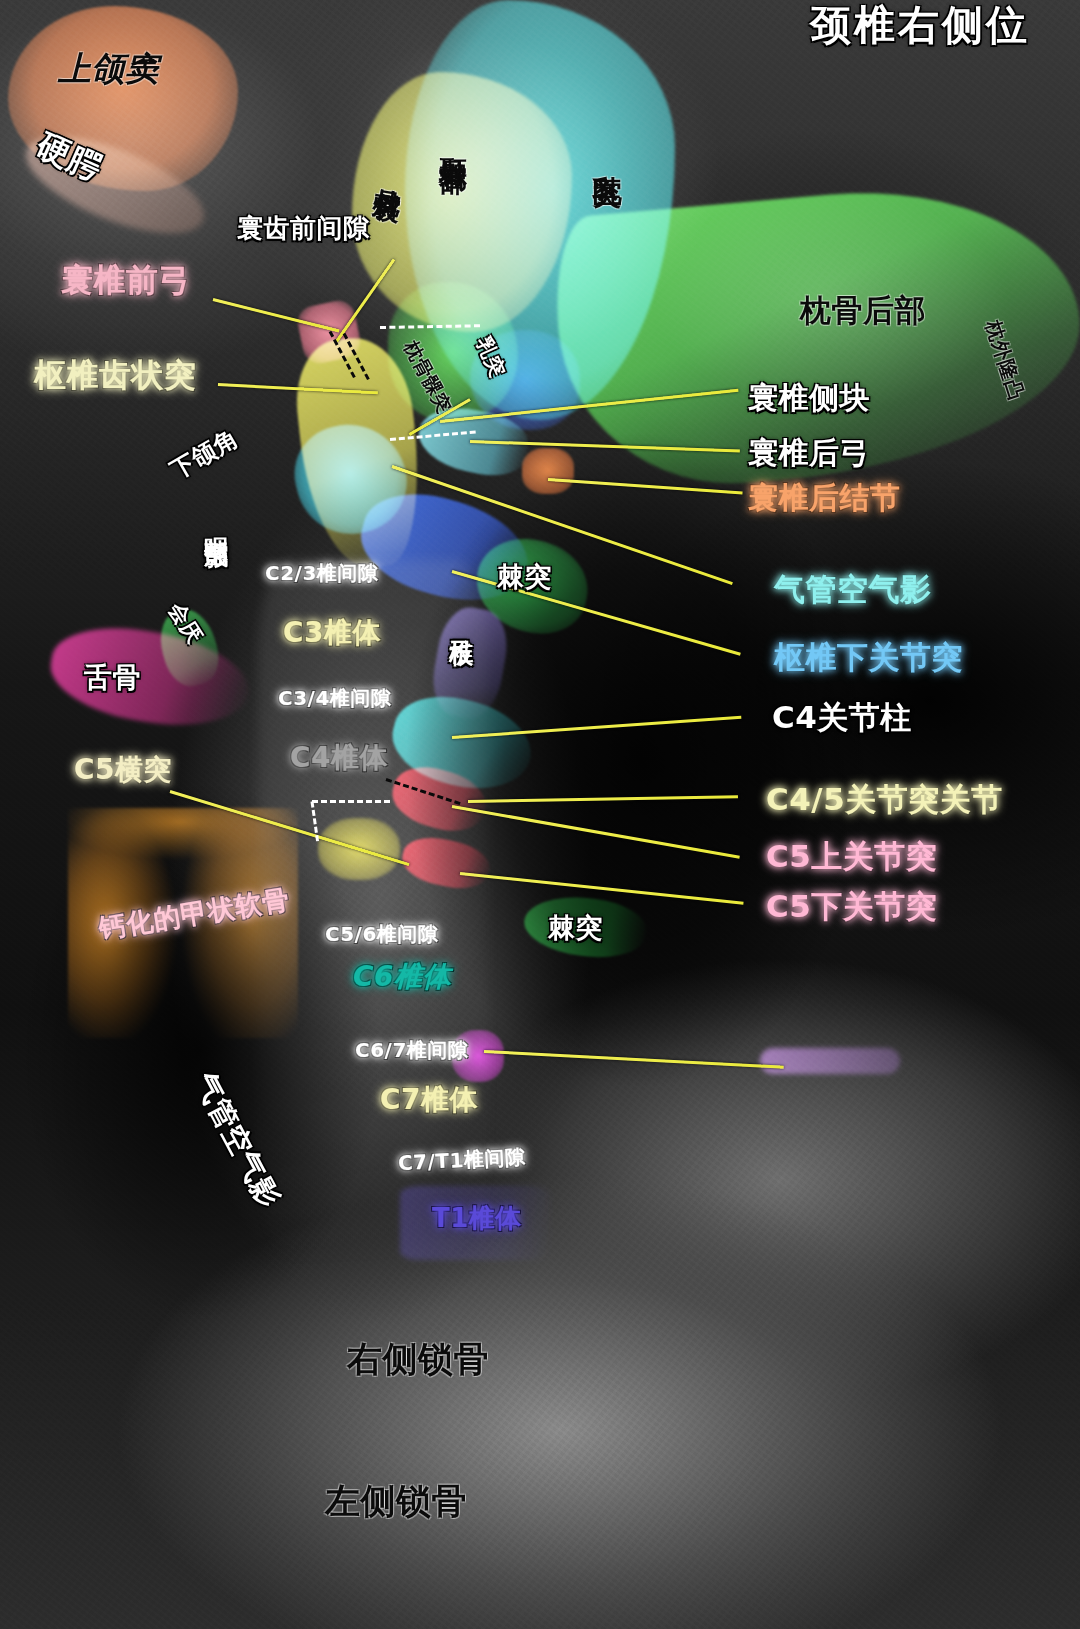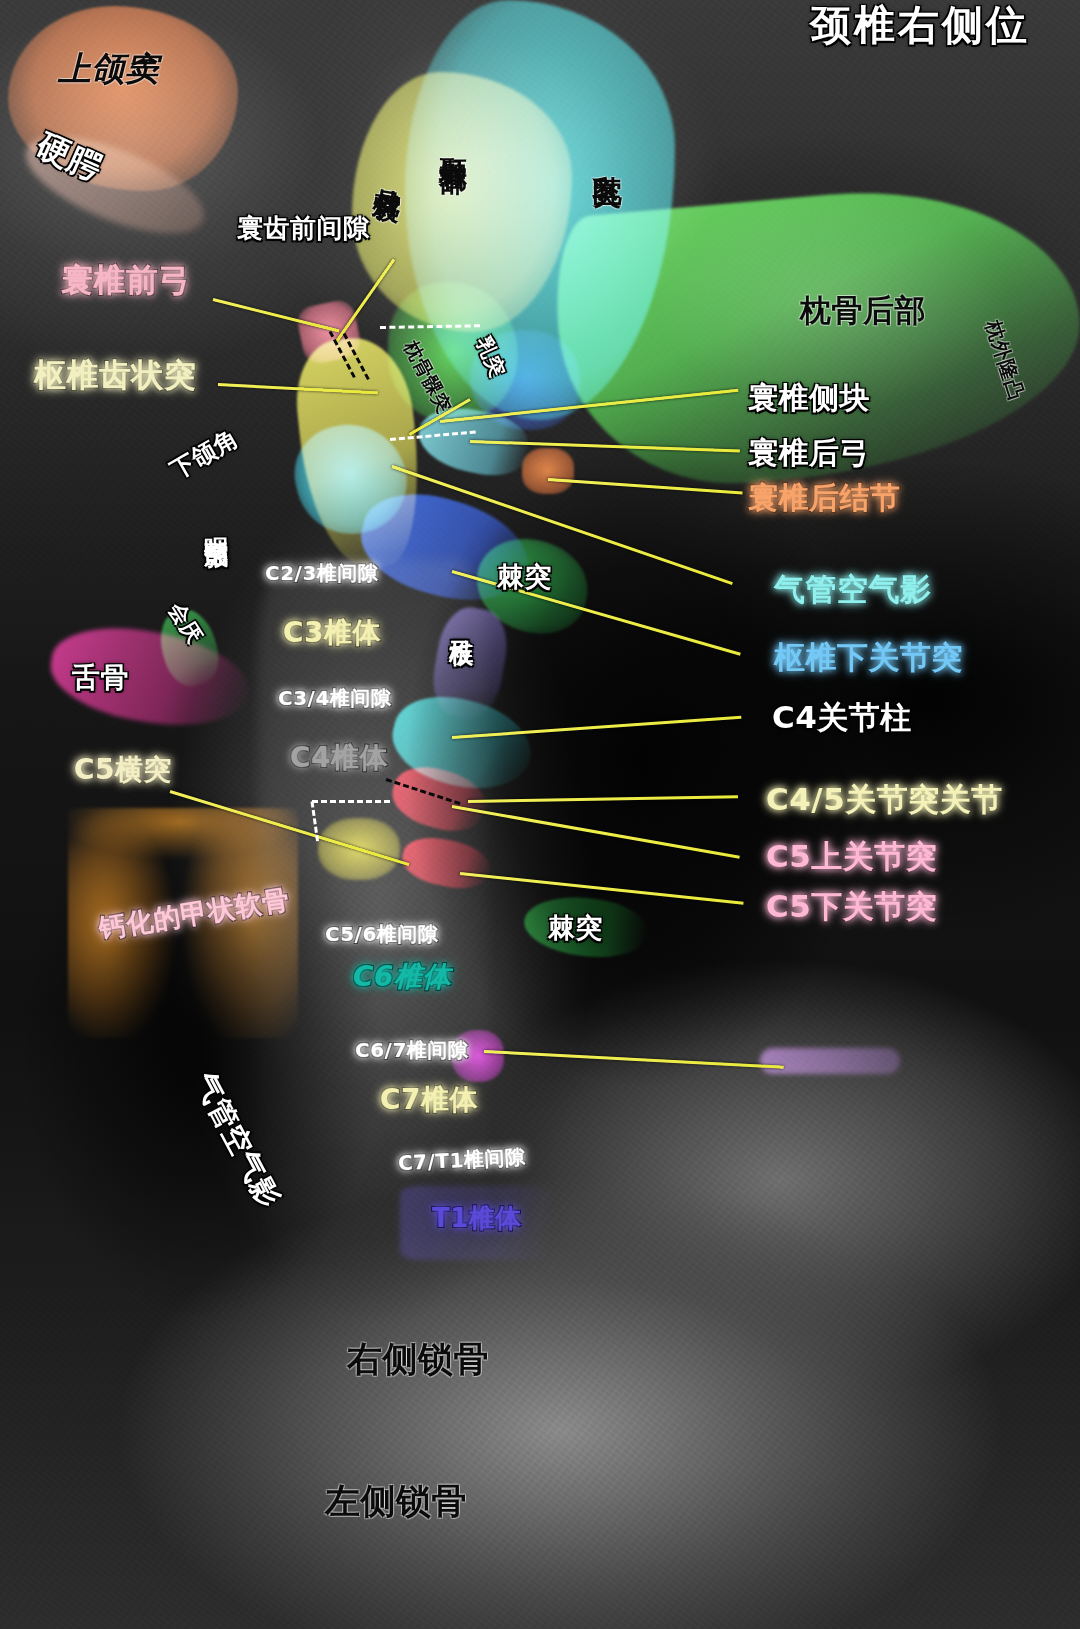--- a/index.html
+++ b/index.html
@@ -190,21 +190,21 @@
   <div class="lbl ob" style="left:58px;top:52px;font-size:33px;font-style:italic;">上颌窦</div>
   <div class="lbl ow" style="left:36px;top:140px;font-size:33px;transform:rotate(24deg);">硬腭</div>
 
   <div class="lbl ow" style="left:237px;top:200px;font-size:26px;margin-top:15px;">寰齿前间隙</div>
   <div class="lbl glow" style="left:61px;top:264px;font-size:32px;color:#f6b6c6;">寰椎前弓</div>
   <div class="lbl glow" style="left:34px;top:359px;font-size:32px;color:#f2f0c0;">枢椎齿状突</div>
 
   <div class="lbl ow" style="left:168px;top:442px;font-size:24px;transform:rotate(-30deg);">下颌角</div>
   <div class="lbl ow vert" style="left:203px;top:518px;font-size:24px;">咽部空气影</div>
   <div class="lbl ow" style="left:164px;top:612px;font-size:21px;transform:rotate(58deg);">会厌</div>
-  <div class="lbl ow" style="left:72px;top:663px;font-size:28px;">舌骨</div>
+  <div class="lbl ow" style="left:84px;top:663px;font-size:28px;">舌骨</div>
 
   <div class="lbl glow" style="left:74px;top:755px;font-size:28px;color:#f4eec4;">C5横突</div>
   <div class="lbl glow" style="left:98px;top:900px;font-size:27px;color:#ffc8d6;transform:rotate(-9deg);">钙化的甲状软骨</div>
   <div class="lbl ow" style="left:216px;top:1068px;font-size:29px;transform:rotate(62deg);transform-origin:0 0;">气管空气影</div>
 
   <div class="lbl ob vert" style="left:378px;top:168px;font-size:27px;transform:rotate(9deg);">枕骨斜坡</div>
   <div class="lbl ob vert" style="left:438px;top:136px;font-size:28px;">颞骨岩部</div>
   <div class="lbl ob vert" style="left:592px;top:152px;font-size:29px;">乳突区</div>
   <div class="lbl ob" style="left:418px;top:338px;font-size:19px;transform:rotate(62deg);transform-origin:0 0;">枕骨髁突</div>
   <div class="lbl ow" style="left:492px;top:334px;font-size:20px;transform:rotate(66deg);transform-origin:0 0;">乳突</div>

